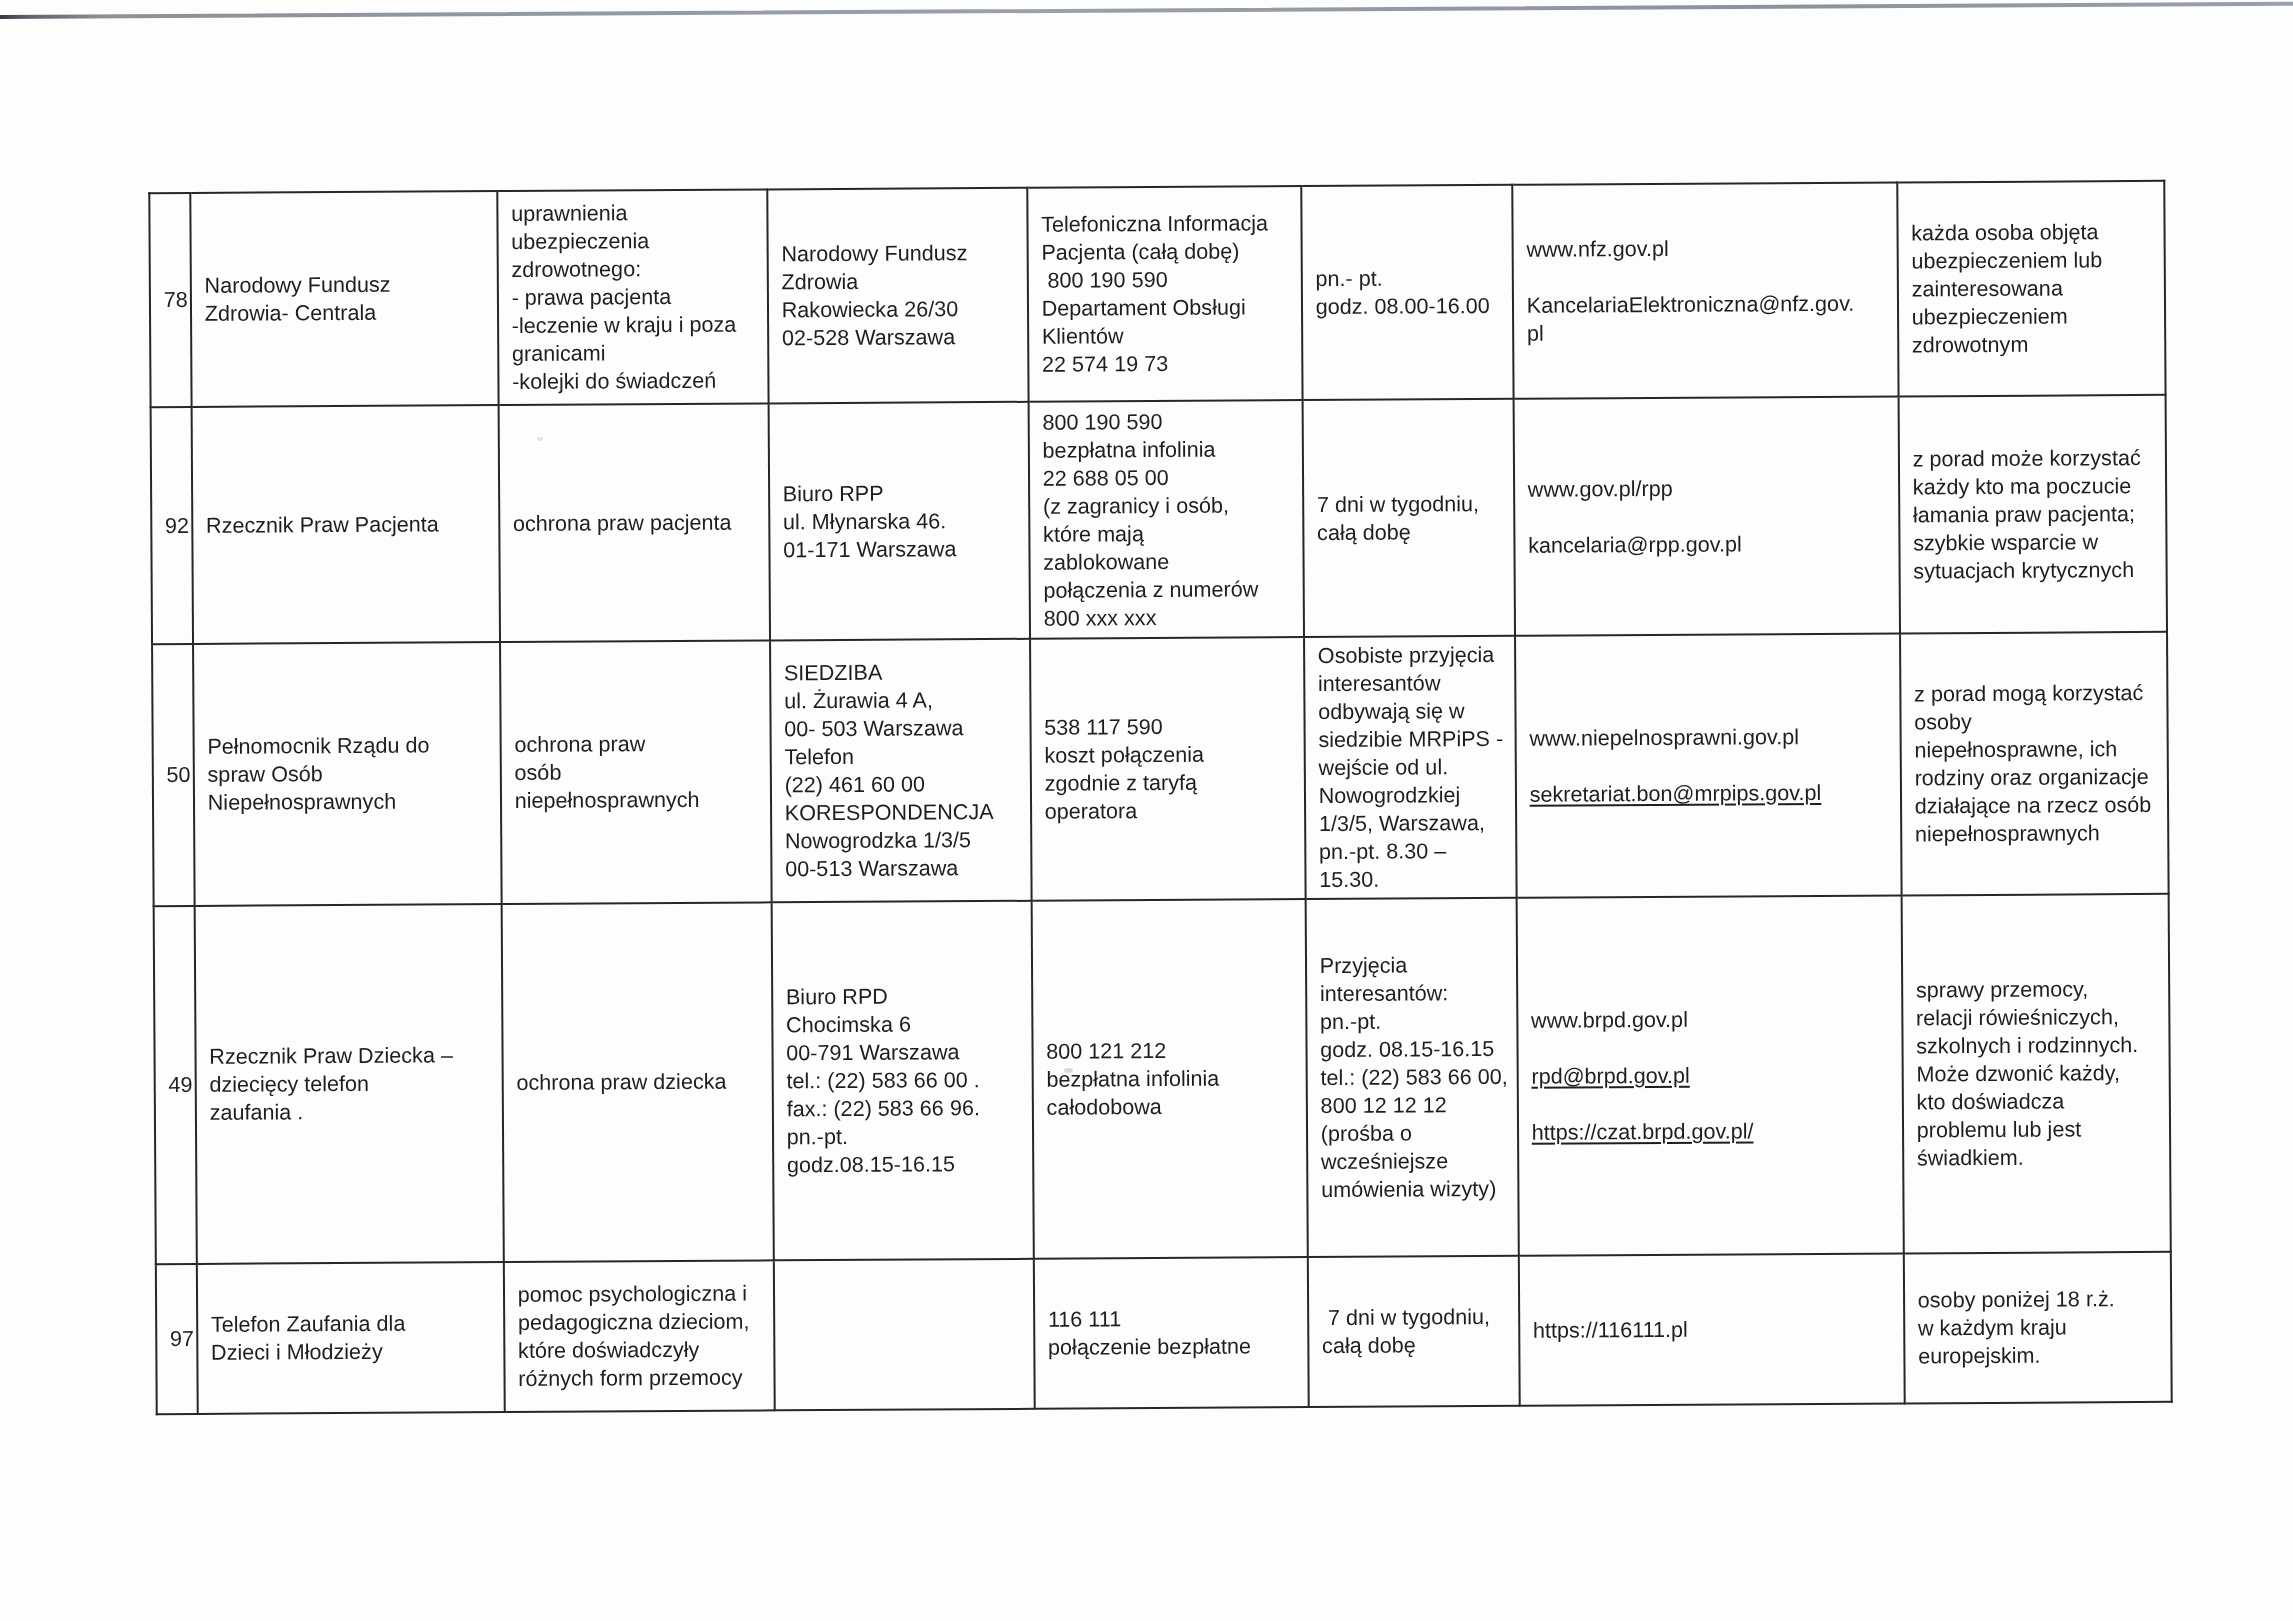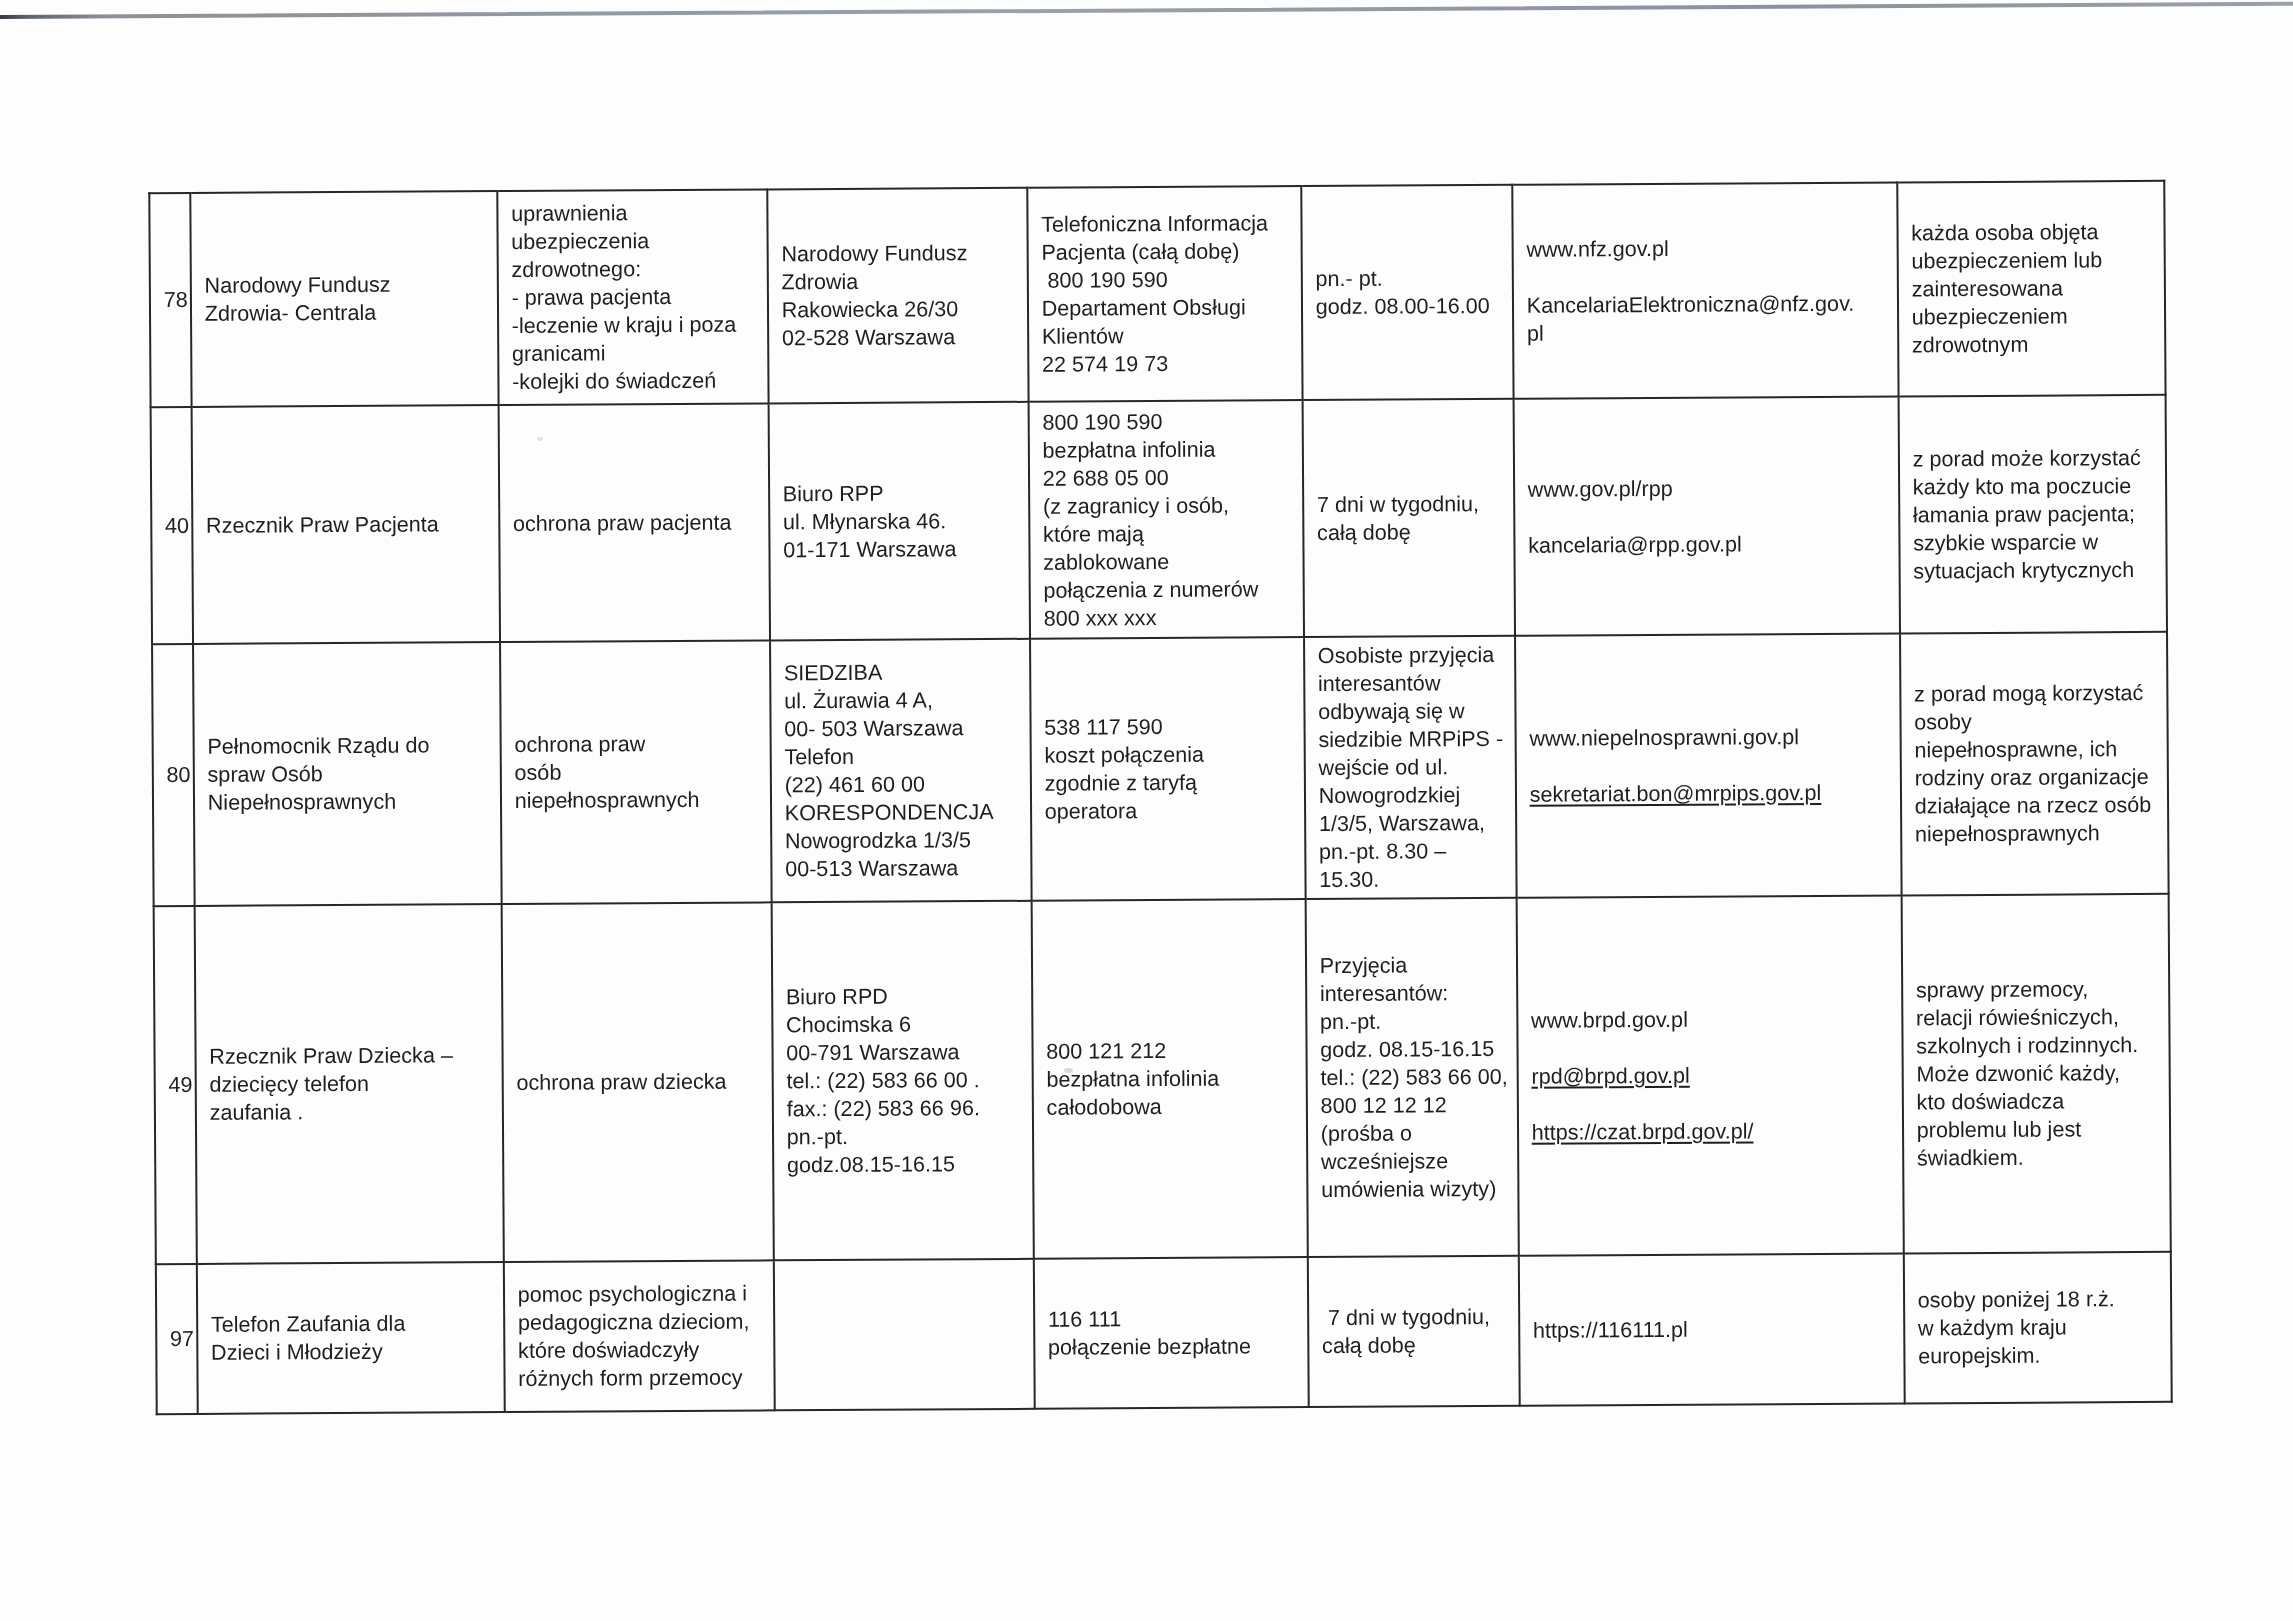--- a/index.html
+++ b/index.html
@@ -111,21 +111,21 @@
           <td class="c-eligibility">
             <div class="ln">każda osoba objęta</div>
             <div class="ln">ubezpieczeniem lub</div>
             <div class="ln">zainteresowana</div>
             <div class="ln">ubezpieczeniem</div>
             <div class="ln">zdrowotnym</div>
           </td>
         </tr>
         <tr class="r-79">
           <td class="c-no">
-            <div class="ln">40</div>
+            <div class="ln">92</div>
           </td>
           <td class="c-name">
             <div class="ln">Rzecznik Praw Pacjenta</div>
           </td>
           <td class="c-scope">
             <div class="ln">ochrona praw pacjenta</div>
           </td>
           <td class="c-address">
             <div class="ln">Biuro RPP</div>
             <div class="ln">ul. Młynarska 46.</div>
@@ -153,21 +153,21 @@
           <td class="c-eligibility">
             <div class="ln">z porad może korzystać</div>
             <div class="ln">każdy kto ma poczucie</div>
             <div class="ln">łamania praw pacjenta;</div>
             <div class="ln">szybkie wsparcie w</div>
             <div class="ln">sytuacjach krytycznych</div>
           </td>
         </tr>
         <tr class="r-80">
           <td class="c-no">
-            <div class="ln">80</div>
+            <div class="ln">50</div>
           </td>
           <td class="c-name">
             <div class="ln">Pełnomocnik Rządu do</div>
             <div class="ln">spraw Osób</div>
             <div class="ln">Niepełnosprawnych</div>
           </td>
           <td class="c-scope">
             <div class="ln">ochrona praw</div>
             <div class="ln">osób</div>
             <div class="ln">niepełnosprawnych</div>

